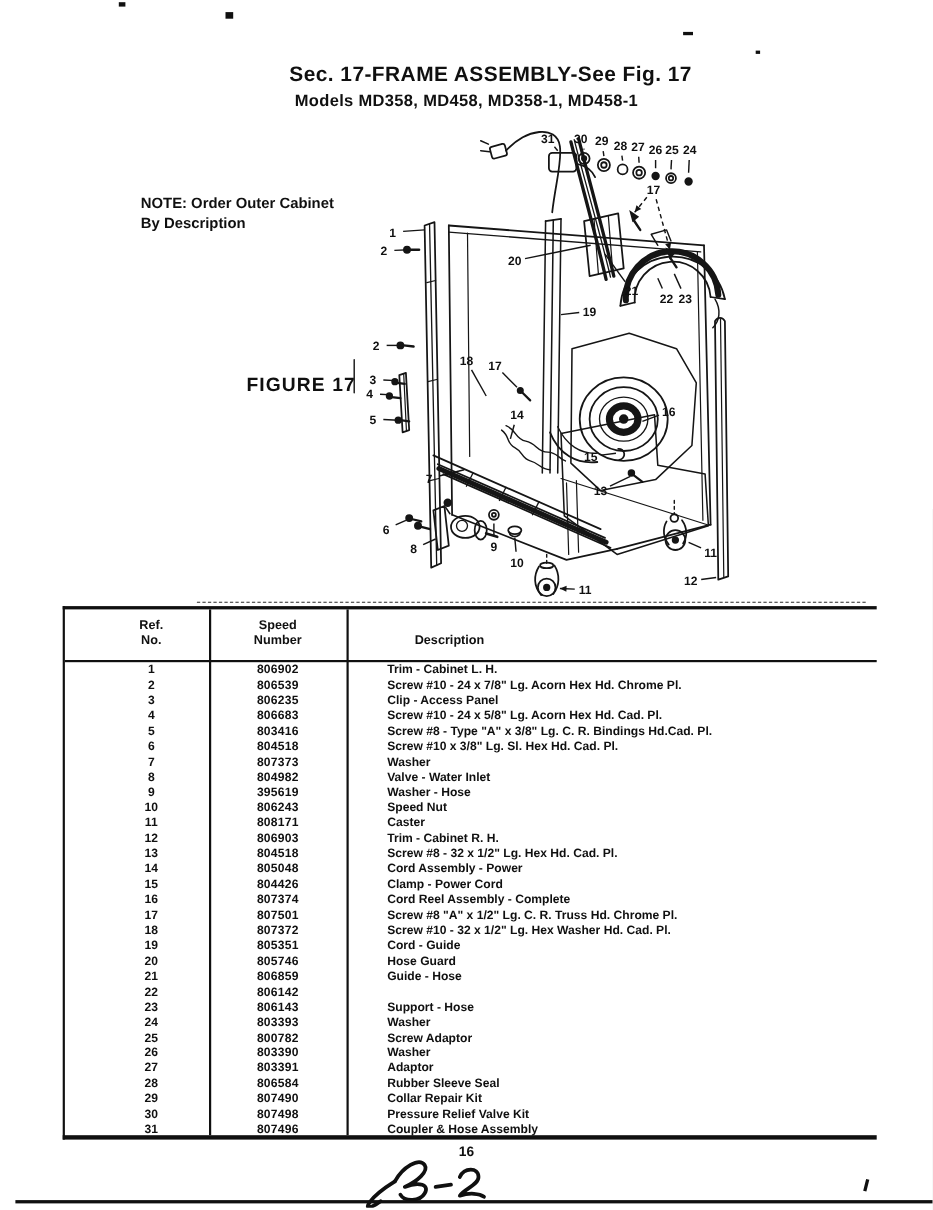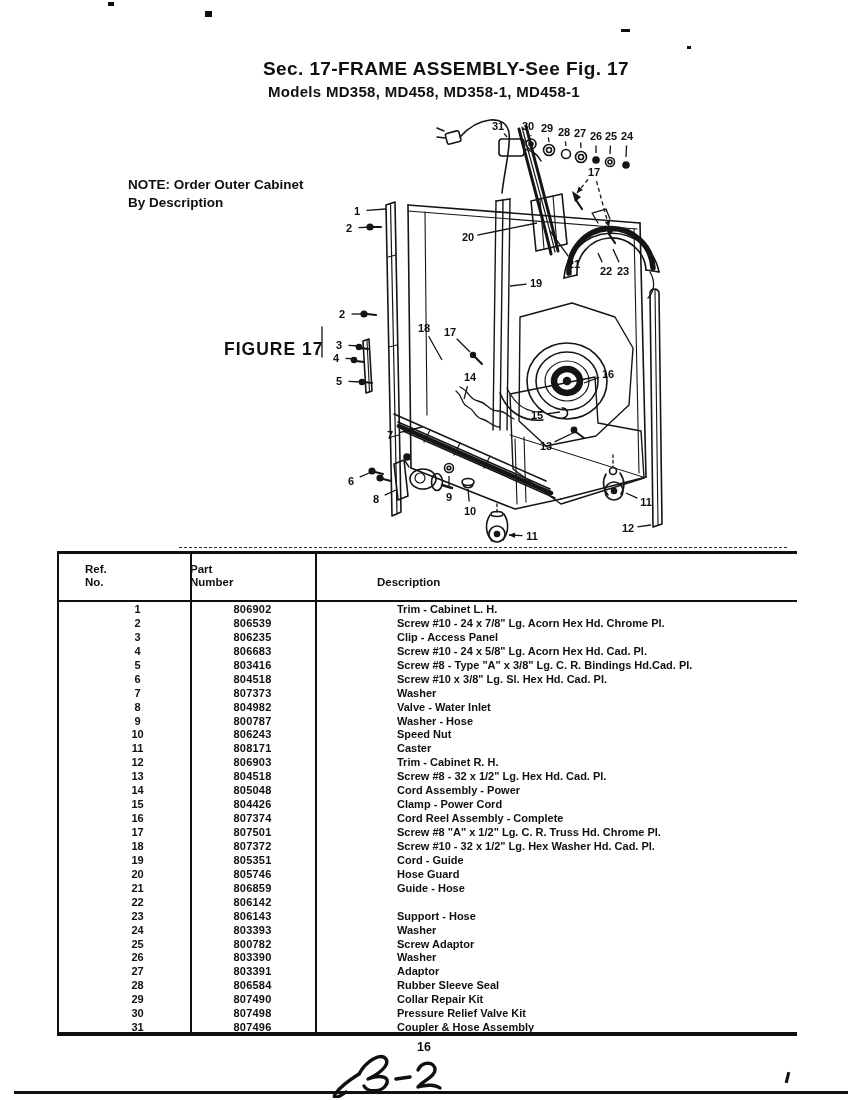--- a/index.html
+++ b/index.html
@@ -15,29 +15,29 @@
   .figure{position:absolute;left:310px;top:105px;width:395px;height:455px;}
   #callouts text{font:700 11px "Liberation Sans",sans-serif;fill:#101010;}
   
   .ptable{position:absolute;left:57px;top:551px;width:740px;height:485px;
           border-top:3px solid #101010;border-bottom:4px solid #101010;border-left:2px solid #101010;
           box-sizing:border-box;font-size:11px;}
   .ptable:before{content:"";position:absolute;left:120px;right:10px;top:-7px;border-top:1.5px dashed #2a2a2a;}
   .vline{position:absolute;top:0;bottom:0;width:1.8px;background:#101010;}
   .vline.v1{left:131px;} .vline.v2{left:256px;}
   .thead{position:absolute;left:0;top:0;right:0;height:46px;border-bottom:2.5px solid #101010;}
-  .th{position:absolute;font-size:11.5px;line-height:13px;}
+  .th{position:absolute;font-size:11.5px;line-height:13px;text-align:center;}
   .th-ref{left:0;top:9px;width:131px;padding-left:26px;box-sizing:border-box;}
   .th-part{left:131px;top:9px;width:125px;}
   .th-desc{left:318px;top:22px;text-align:left;}
   .rows{position:absolute;left:0;top:49px;right:0;}
   .trow{display:flex;height:13.95px;line-height:13.8px;white-space:nowrap;}
   .trow .c1{width:131px;text-align:center;padding-left:26px;box-sizing:border-box;}
   .trow .c2{width:125px;text-align:center;letter-spacing:.2px;}
-  .trow .c3{flex:1;padding-left:82px;}
+  .trow .c3{flex:1;padding-left:37px;}
   
   .pagenum{position:absolute;left:0;top:1040px;width:100%;text-align:center;font-size:12.5px;}
   .scrawl{position:absolute;left:330px;top:1046px;}
   .bottomrule{position:absolute;left:14px;right:0;top:1091px;height:2.5px;background:#101010;}
   .tickmark{position:absolute;left:786px;top:1072px;width:2.5px;height:11px;background:#101010;transform:rotate(14deg);}
   .speck{position:absolute;background:#101010;}
 </style>
 </head>
 <body>
 
@@ -272,21 +272,21 @@
 
   <div class="ptable">
     <div class="vline v1"></div>
     <div class="vline v2"></div>
     <div class="thead">
       <div class="th th-ref">
         <div>Ref.</div>
         <div>No.</div>
       </div>
       <div class="th th-part">
-        <div>Part</div>
+        <div>Speed</div>
         <div>Number</div>
       </div>
       <div class="th th-desc">Description</div>
     </div>
     <div class="rows" id="rows">
         <div class="trow">
           <span class="c1">1</span>
           <span class="c2">806902</span>
           <span class="c3">Trim - Cabinet L. H.</span>
         </div>
@@ -320,21 +320,21 @@
           <span class="c2">807373</span>
           <span class="c3">Washer</span>
         </div>
         <div class="trow">
           <span class="c1">8</span>
           <span class="c2">804982</span>
           <span class="c3">Valve - Water Inlet</span>
         </div>
         <div class="trow">
           <span class="c1">9</span>
-          <span class="c2">800787</span>
+          <span class="c2">395619</span>
           <span class="c3">Washer - Hose</span>
         </div>
         <div class="trow">
           <span class="c1">10</span>
           <span class="c2">806243</span>
           <span class="c3">Speed Nut</span>
         </div>
         <div class="trow">
           <span class="c1">11</span>
           <span class="c2">808171</span>

